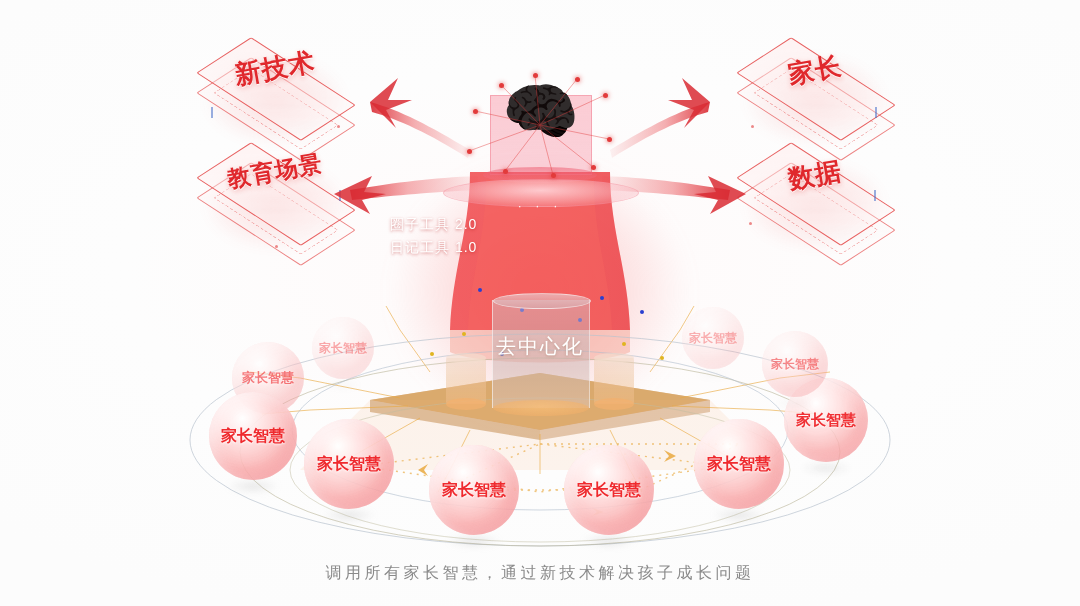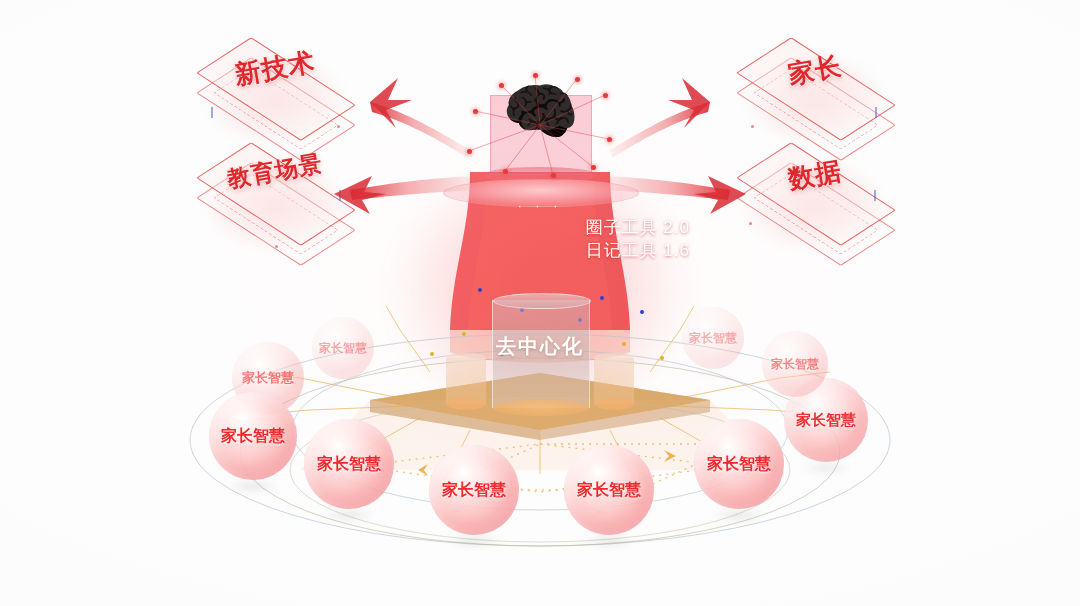--- a/index.html
+++ b/index.html
@@ -93,22 +93,22 @@
     font-size: 62px; line-height: 62px;
     filter: saturate(0.1) brightness(0.35) contrast(1.4);
   }
   .node { position:absolute; width:5px; height:5px; border-radius:50%; background:#e23b3b; box-shadow:0 0 5px rgba(226,59,59,.9); }
 
   .dots3 {
     position:absolute; left:390px; top:198px; width:300px; text-align:center;
     color:#fff; font-size:13px; letter-spacing:5px; opacity:.92;
   }
   .toolline {
-    position:absolute; width:300px; left:390px; text-align:right;
-    color:#ffffff; font-size:17px; letter-spacing:1px;
+    position:absolute; width:300px; left:390px; text-align:left;
+    color:#ffffff; font-size:14px; letter-spacing:1px;
     text-shadow: 0 1px 3px rgba(180,25,25,.55);
   }
   .emerge {
     position:absolute; left:390px; top:252px; width:300px; text-align:center;
     color:#ffffff; font-size:21px; font-weight:700; letter-spacing:4px;
     text-shadow: 0 1px 4px rgba(170,20,20,.55);
   }
 
   
   .cyl {
@@ -123,21 +123,21 @@
     background: linear-gradient(180deg, rgba(232,222,226,.60), rgba(206,188,192,.40));
     border:1px solid rgba(255,255,255,.5);
   }
   .cyl::after {
     content:""; position:absolute; left:0; bottom:-8px; width:96px; height:16px;
     border-radius:50%;
     background: radial-gradient(ellipse at 50% 40%, rgba(247,190,120,.80), rgba(236,168,100,.55));
   }
   .decentral {
     position:absolute; left:440px; top:333px; width:200px; text-align:center;
-    color:#ffffff; font-size:20px; letter-spacing:2px; font-weight:700;
+    color:#ffffff; font-size:20px; letter-spacing:2px; font-weight:400;
     text-shadow: 0 1px 3px rgba(150,110,80,.45);
   }
   .minicyl {
     position:absolute; width:40px; height:46px;
     background: linear-gradient(180deg, rgba(236,206,180,.45), rgba(240,188,135,.55));
     border-radius: 2px;
   }
   .minicyl::after{
     content:""; position:absolute; left:0; bottom:-6px; width:40px; height:12px;
     border-radius:50%; background: rgba(243,176,110,.70);
@@ -334,21 +334,21 @@
         <path d="M85,50 L138,92"></path>
           <path d="M85,50 L98,100"></path>
           <path d="M85,50 L50,96"></path>
         <path d="M85,50 L14,76"></path>
       </g>
     </svg>
   </div>
 
   <div class="dots3">· · ·</div>
   <div class="toolline" style="top:216px;">圈子工具 2.0</div>
-  <div class="toolline" style="top:239px;">日记工具 1.6</div>
+  <div class="toolline" style="top:239px;">日记工具 1.0</div>
 
   <div class="abs" style="left:478px;top:288px;width:4px;height:4px;background:#2a3fd0;border-radius:50%;"></div>
   <div class="abs" style="left:600px;top:296px;width:4px;height:4px;background:#2a3fd0;border-radius:50%;"></div>
   <div class="abs" style="left:520px;top:308px;width:4px;height:4px;background:#2a3fd0;border-radius:50%;"></div>
   <div class="abs" style="left:578px;top:318px;width:4px;height:4px;background:#2a3fd0;border-radius:50%;"></div>
   <div class="abs" style="left:462px;top:332px;width:4px;height:4px;background:#e0b420;border-radius:50%;"></div>
   <div class="abs" style="left:622px;top:342px;width:4px;height:4px;background:#e0b420;border-radius:50%;"></div>
   <div class="abs" style="left:500px;top:352px;width:4px;height:4px;background:#2a3fd0;border-radius:50%;"></div>
   <div class="abs" style="left:640px;top:310px;width:4px;height:4px;background:#2a3fd0;border-radius:50%;"></div>
   <div class="abs" style="left:430px;top:352px;width:4px;height:4px;background:#e0b420;border-radius:50%;"></div>
@@ -385,13 +385,14 @@
       <div class="bub" style="left: 826px; top: 420px; width: 84px; height: 84px; opacity: 0.92;"></div>
       <div class="bubbleLbl" style="left: 826px; top: 420px; font-size: 15px; opacity: 0.97;">家长智慧</div>
       <div class="bubshadow" style="left: 795px; top: 403px; width: 41.25px; height: 10.89px; opacity: 0.48;"></div>
       <div class="bub" style="left: 795px; top: 364px; width: 66px; height: 66px; opacity: 0.48;"></div>
       <div class="bubbleLbl" style="left: 795px; top: 364px; font-size: 12px; opacity: 0.53;">家长智慧</div>
       <div class="bubshadow" style="left: 713px; top: 375px; width: 38.75px; height: 10.23px; opacity: 0.3;"></div>
       <div class="bub" style="left: 713px; top: 338px; width: 62px; height: 62px; opacity: 0.3;"></div>
       <div class="bubbleLbl" style="left: 713px; top: 338px; font-size: 12px; opacity: 0.35;">家长智慧</div>
     </div>
 
+  <div class="caption">调用所有家长智慧，通过新技术解决孩子成长问题</div>
 </div>
 
 </body></html>

